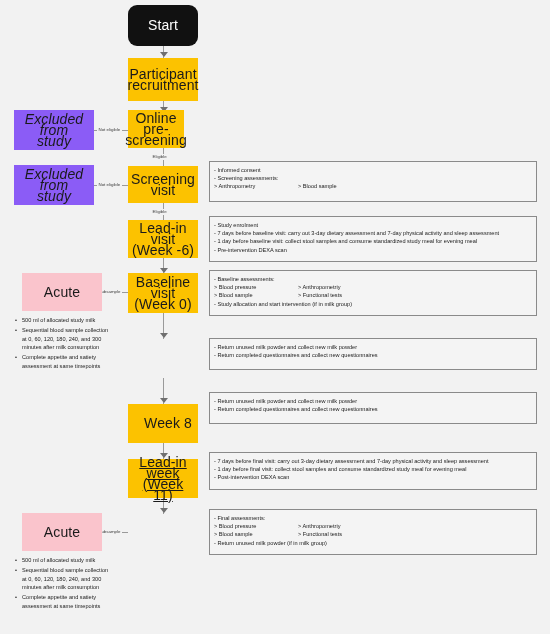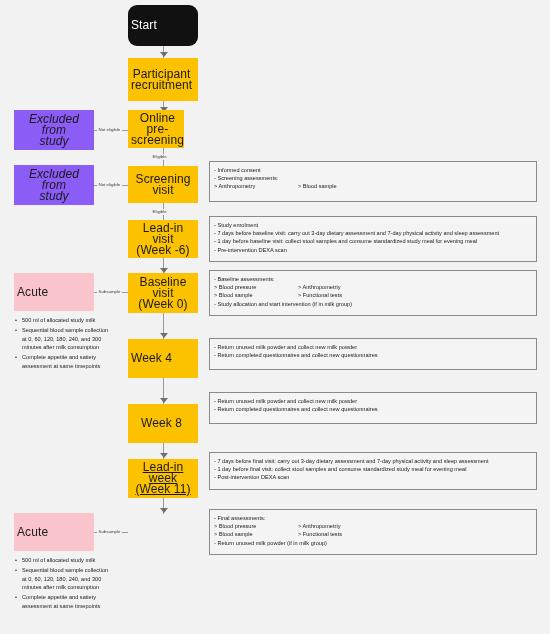--- a/index.html
+++ b/index.html
@@ -14,36 +14,37 @@
     height: 634px;
     background: #f2f2f2;
     overflow: hidden;
   }
 
   
   .node {
     position: absolute;
     display: flex;
     align-items: center;
+    justify-content: center;
     text-align: center;
     color: #1a1a1a;
-    font-size: 12px;
+    font-size: 14px;
     line-height: 11px;
     letter-spacing: .1px;
   }
   .node .lbl { padding: 0 3px; white-space: pre-line; }
 
   .n-start {
     background: #111111;
     color: #ffffff;
     border-radius: 9px;
   }
   .n-orange { background: #fcc200; }
   .n-green  { background: #8b5cf6; font-style: italic; }
-  .n-pink   { background: #fac4cc; }
+  .n-pink   { background: #fac4cc; margin-left: 8px; }
 
   
   .infobox {
     position: absolute;
     background: #f4f4f4;
     border: 1px solid #8a8a8a;
     padding: 4px 5px 4px 4px;
     font-size: 5.6px;
     line-height: 8.2px;
     color: #1c1c1c;
@@ -175,23 +176,20 @@
   <div class="node n-orange" style="left:128px; top:220px; width:70px; height:38px;">
     <span class="lbl">Lead-in visit
 (Week -6)</span>
   </div>
 
   <div class="node n-orange" style="left:128px; top:273px; width:70px; height:40px;">
     <span class="lbl">Baseline visit
 (Week 0)</span>
   </div>
 
-  <div class="node n-orange" style="left:128px; top:339px; width:70px; height:39px;">
-    <span class="lbl">Week 4</span>
-  </div>
 
   <div class="node n-orange" style="left:128px; top:404px; width:70px; height:39px;padding-left:10px;">
     <span class="lbl">Week 8</span>
   </div>
 
   <div class="node n-orange" style="left:128px; top:459px; width:70px; height:39px;text-decoration:underline;">
     <span class="lbl">Lead-in week
 (Week 11)</span>
   </div>
 

